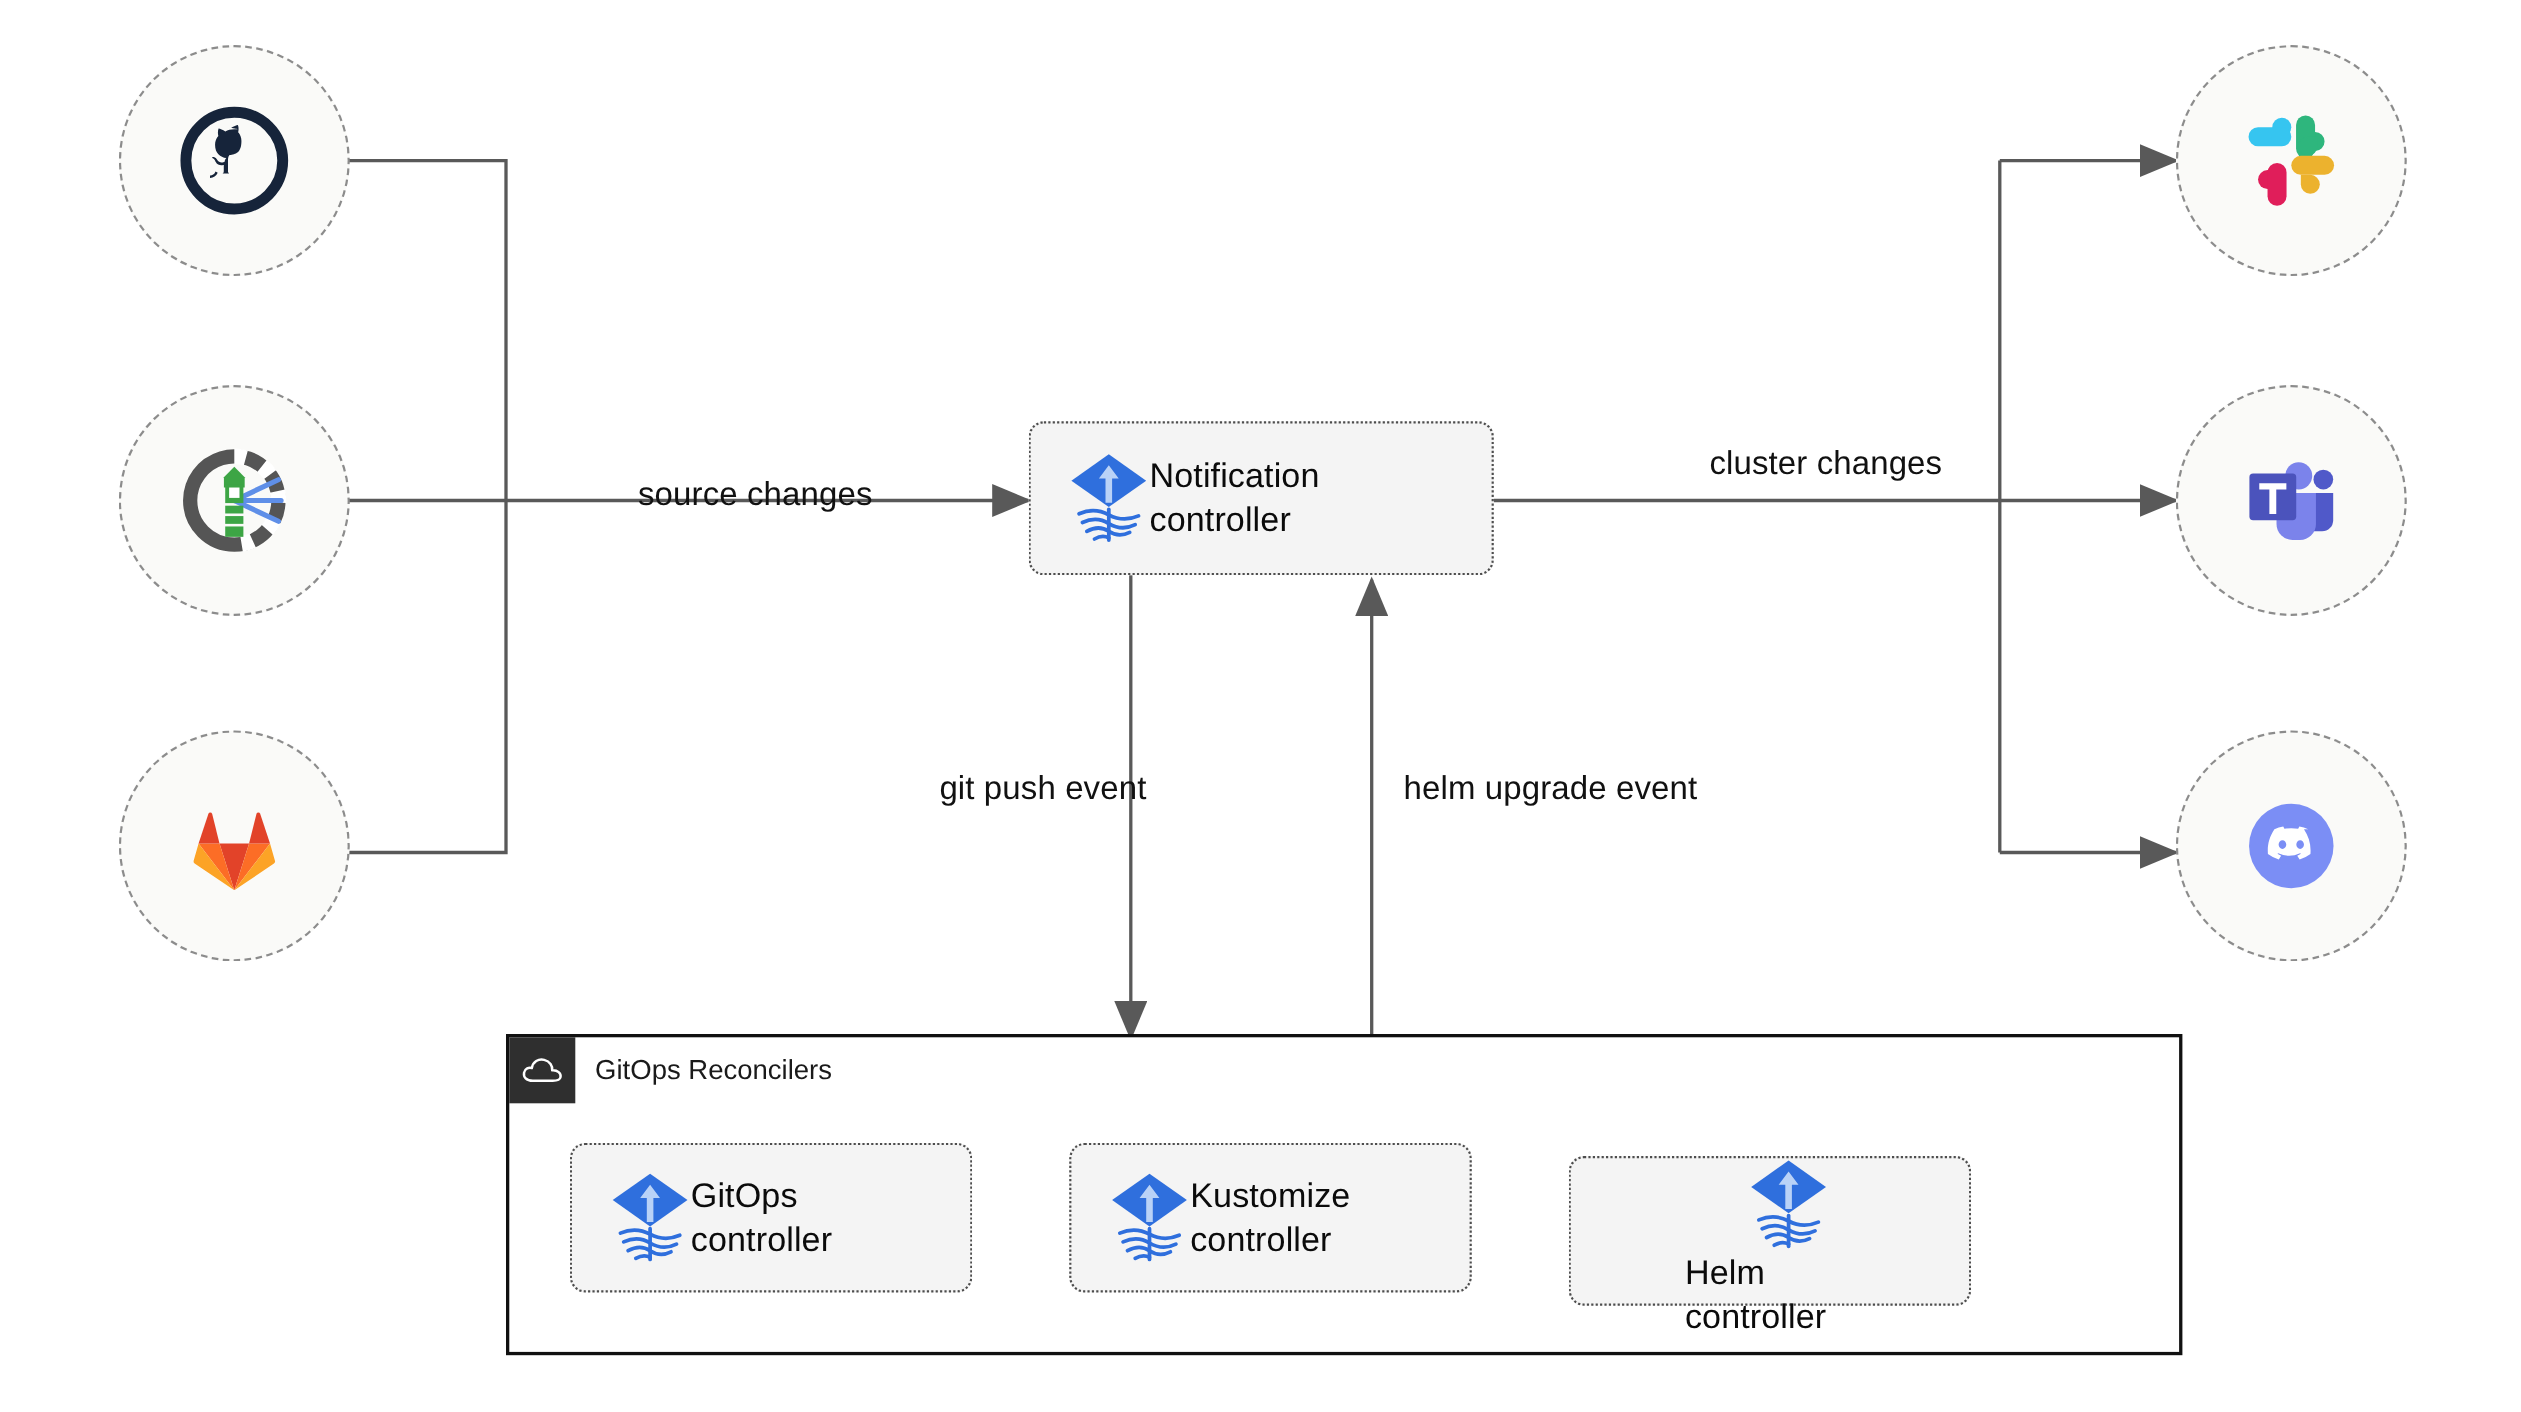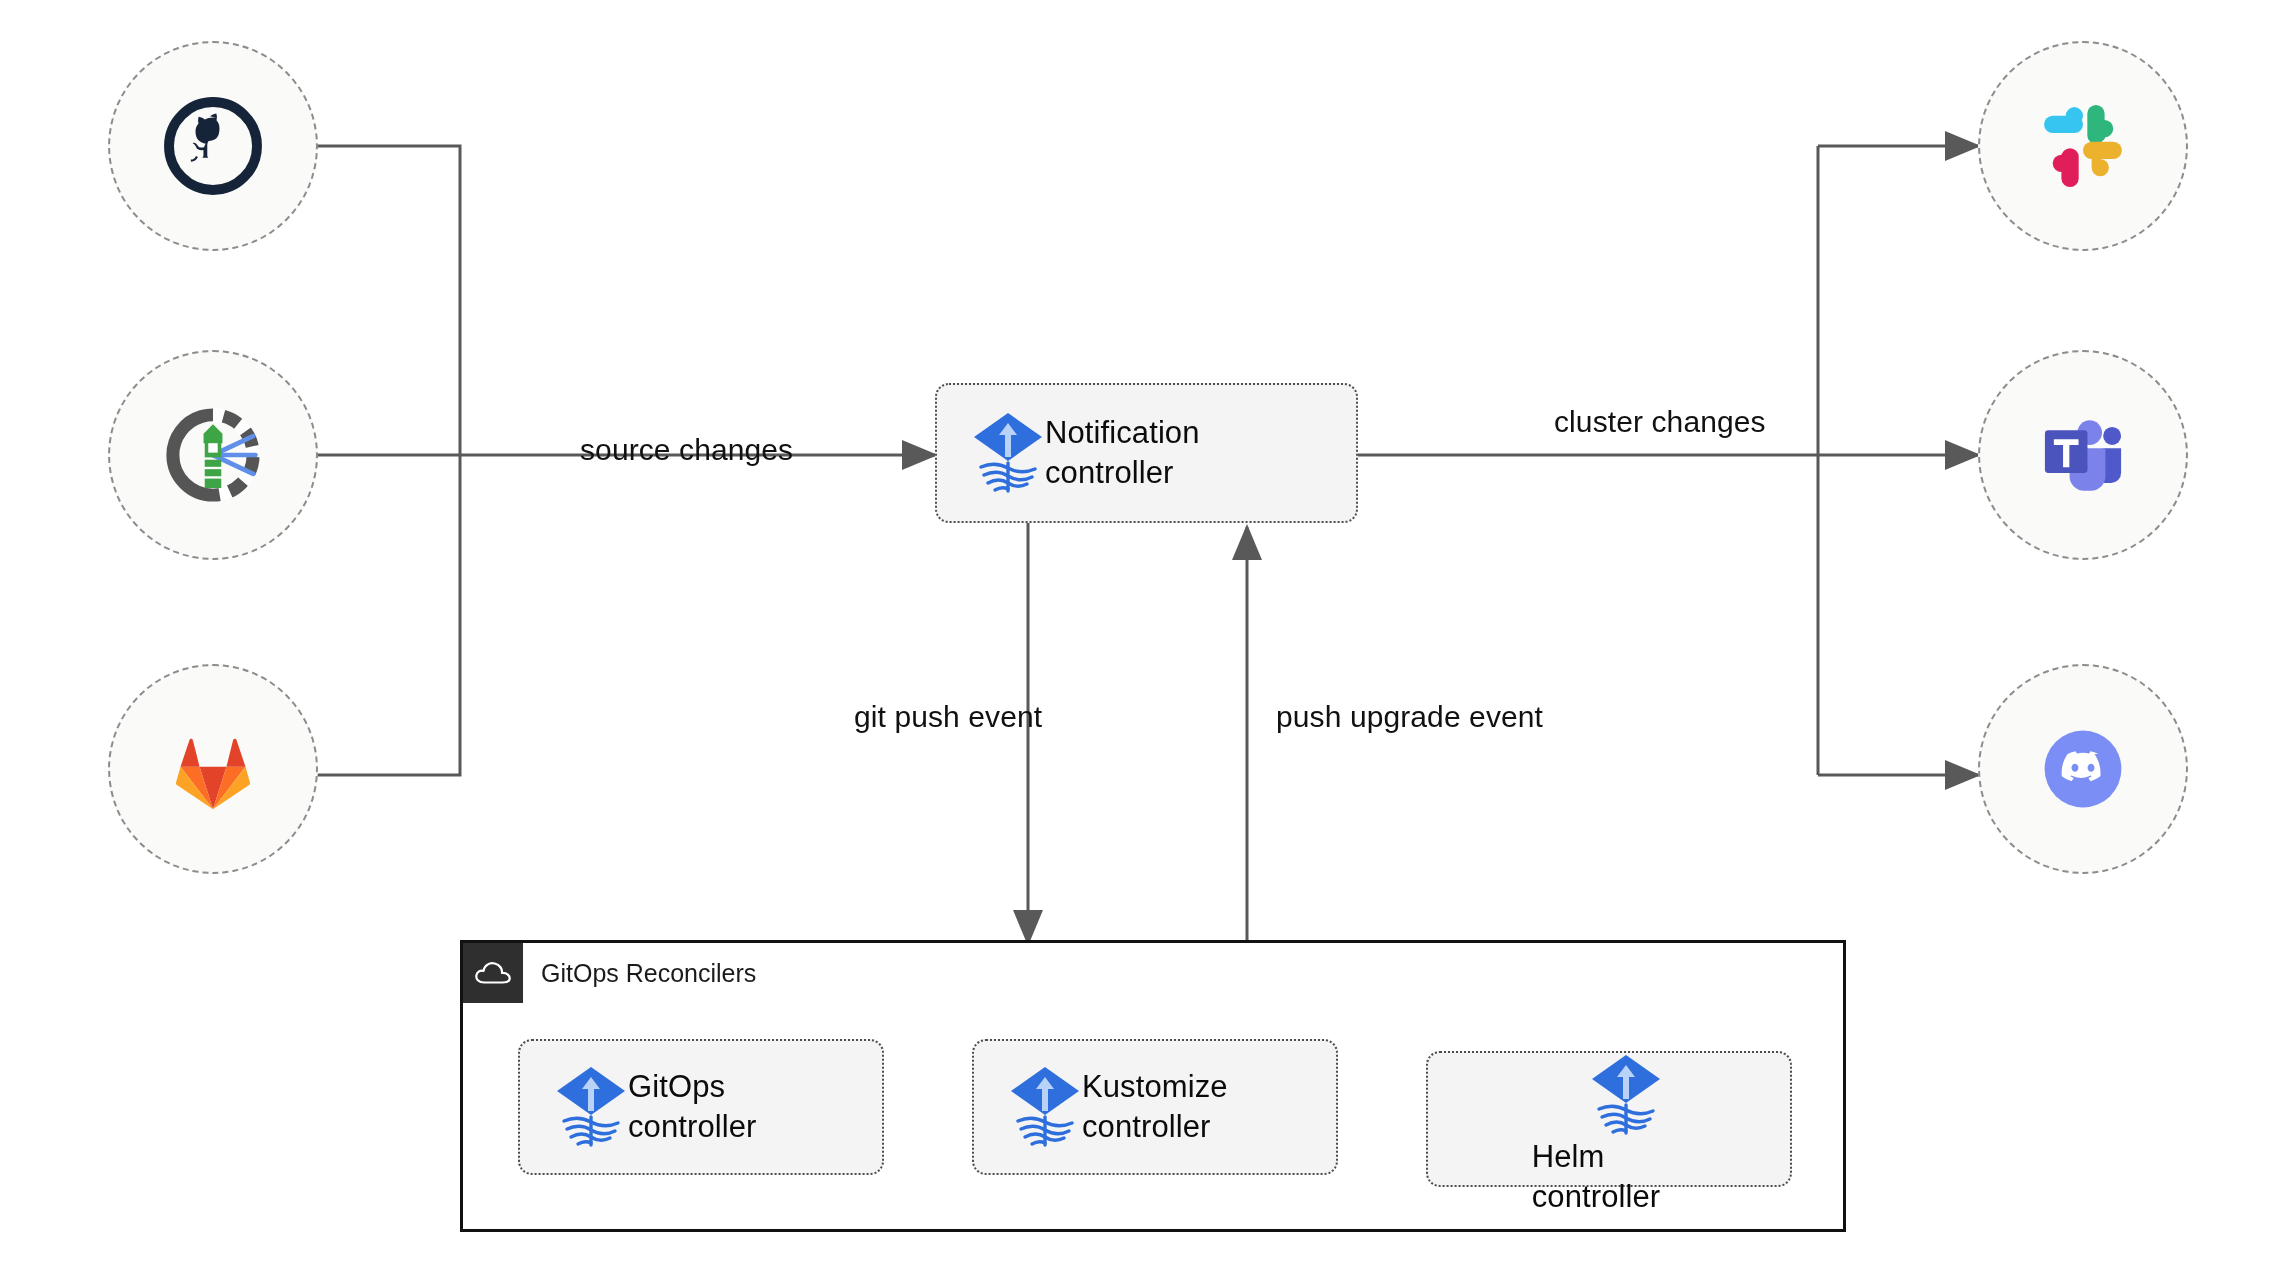--- a/index.html
+++ b/index.html
@@ -34,21 +34,21 @@
     flex:1 1 auto;
     font-size:31px;line-height:1.28;color:#0b0b0b;
     padding-right:26px;letter-spacing:.1px;
     white-space:pre-line;
   }
   #box-notification .ctrl-label{padding-right:30px;}
 
   
   #gitops-container{
     position:absolute;box-sizing:border-box;
-    left:460px;top:940px;width:1386px;height:292px;
+    left:460px;top:940px;width:1524px;height:292px;
     background:#ffffff;border:3px solid #111111;
   }
   #gitops-header{
     position:absolute;left:0;top:0;display:flex;align-items:stretch;
   }
   #gitops-badge{
     width:60px;height:60px;background:#2f2f2f;
     display:flex;align-items:center;justify-content:center;flex:0 0 auto;
   }
   #gitops-title{
@@ -250,15 +250,15 @@
         </svg>
       </span>
       <span class="ctrl-label">Helm
 controller</span>
     </div>
   </div>
 
   <span class="edge-label" style="left:580px;top:405px;margin-top:28px;">source changes</span>
   <span class="edge-label" style="left:1554px;top:405px;">cluster changes</span>
   <span class="edge-label" style="left:806px;top:700px;margin-left:48px;">git push event</span>
-  <span class="edge-label" style="left:1276px;top:700px;">push upgrade event</span>
+  <span class="edge-label" style="left:1276px;top:700px;">helm upgrade event</span>
 
 </div>
 
 </body></html>

